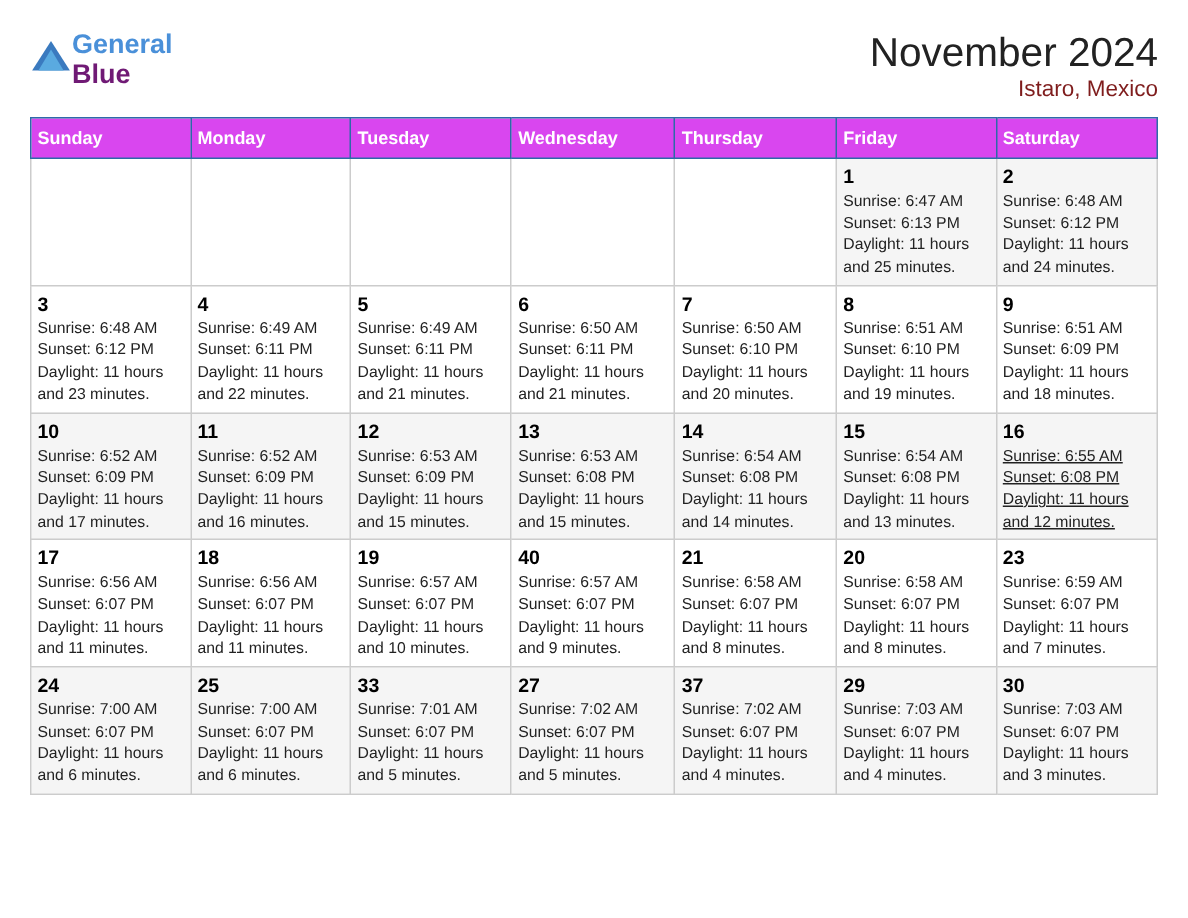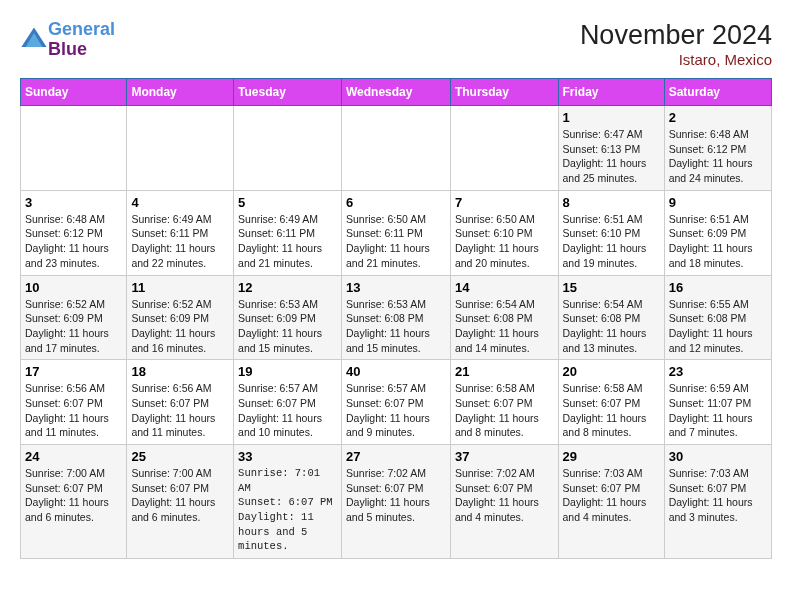--- a/index.html
+++ b/index.html
@@ -211,21 +211,21 @@
 Daylight: 11 hours and 14 minutes.</div>
         </td>
         <td>
           <span class="day-number">15</span>
           <div class="day-info" style="white-space: pre-line;">Sunrise: 6:54 AM
 Sunset: 6:08 PM
 Daylight: 11 hours and 13 minutes.</div>
         </td>
         <td>
           <span class="day-number">16</span>
-          <div class="day-info" style="white-space: pre-line;">Sunrise: 6:55 AM
+          <div class="day-info" style="white-space: pre-line; text-decoration: underline;">Sunrise: 6:55 AM
 Sunset: 6:08 PM
 Daylight: 11 hours and 12 minutes.</div>
         </td>
       </tr>
       <tr>
         <td>
           <span class="day-number">17</span>
           <div class="day-info" style="white-space: pre-line;">Sunrise: 6:56 AM
 Sunset: 6:07 PM
 Daylight: 11 hours and 11 minutes.</div>
@@ -256,40 +256,40 @@
         </td>
         <td>
           <span class="day-number">20</span>
           <div class="day-info" style="white-space: pre-line;">Sunrise: 6:58 AM
 Sunset: 6:07 PM
 Daylight: 11 hours and 8 minutes.</div>
         </td>
         <td>
           <span class="day-number">23</span>
           <div class="day-info" style="white-space: pre-line;">Sunrise: 6:59 AM
-Sunset: 11:07 PM
+Sunset: 6:07 PM
 Daylight: 11 hours and 7 minutes.</div>
         </td>
       </tr>
       <tr>
         <td>
           <span class="day-number">24</span>
           <div class="day-info" style="white-space: pre-line;">Sunrise: 7:00 AM
 Sunset: 6:07 PM
 Daylight: 11 hours and 6 minutes.</div>
         </td>
         <td>
           <span class="day-number">25</span>
           <div class="day-info" style="white-space: pre-line;">Sunrise: 7:00 AM
 Sunset: 6:07 PM
 Daylight: 11 hours and 6 minutes.</div>
         </td>
         <td>
           <span class="day-number">33</span>
-          <div class="day-info" style="white-space: pre-line; font-family: Liberation Mono, monospace;">Sunrise: 7:01 AM
+          <div class="day-info" style="white-space: pre-line;">Sunrise: 7:01 AM
 Sunset: 6:07 PM
 Daylight: 11 hours and 5 minutes.</div>
         </td>
         <td>
           <span class="day-number">27</span>
           <div class="day-info" style="white-space: pre-line;">Sunrise: 7:02 AM
 Sunset: 6:07 PM
 Daylight: 11 hours and 5 minutes.</div>
         </td>
         <td>

